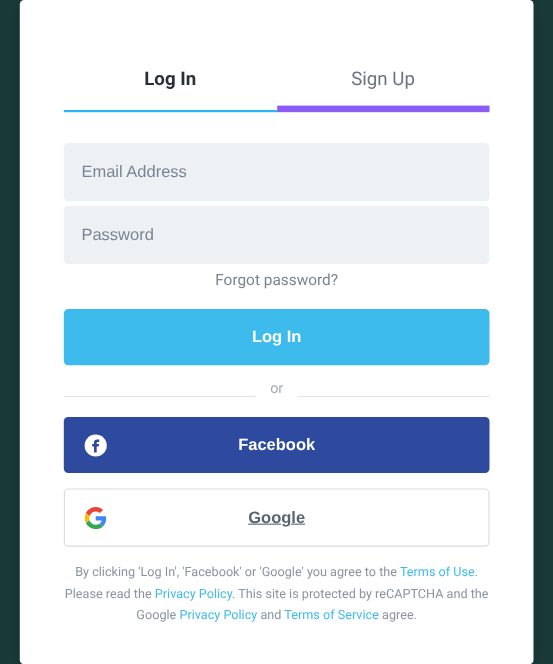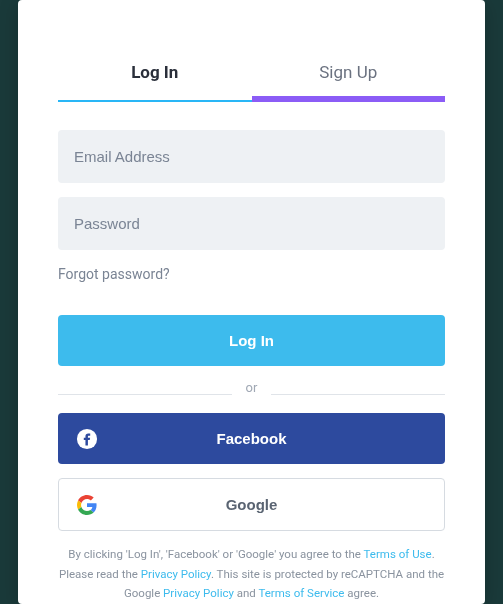--- a/index.html
+++ b/index.html
@@ -38,29 +38,29 @@
       border-bottom: 2px solid #29b6f6;
     }
     .input-field {
       width: 100%;
       background: #eef1f4;
       border: none;
       border-radius: 4px;
       padding: 18px 16px;
       font-size: 15px;
       color: #6b7280;
-      margin-bottom: 14px;
+      margin-bottom: 4px;
       outline: none;
     }
     .input-field::placeholder {
       color: #7a8494;
     }
     .forgot-row {
-      text-align: left;
-      margin-bottom: 32px;
+      text-align: center;
+      margin-bottom: 18px;
     }
     .forgot-link {
       color: #7a8494;
       font-size: 14px;
       text-decoration: none;
       cursor: pointer;
     }
     .btn {
       width: 100%;
       border: none;
@@ -81,20 +81,21 @@
     }
     .btn-facebook {
       background: #2d4a9e;
       color: #fff;
     }
     .btn-google {
       background: #fff;
       color: #5a6472;
       border: 1px solid #d6dbe1;
       font-weight: 700;
+      text-decoration: underline;
     }
     .btn-icon {
       position: absolute;
       left: 18px;
       display: flex;
       align-items: center;
     }
     .divider {
       display: flex;
       align-items: flex-end;

